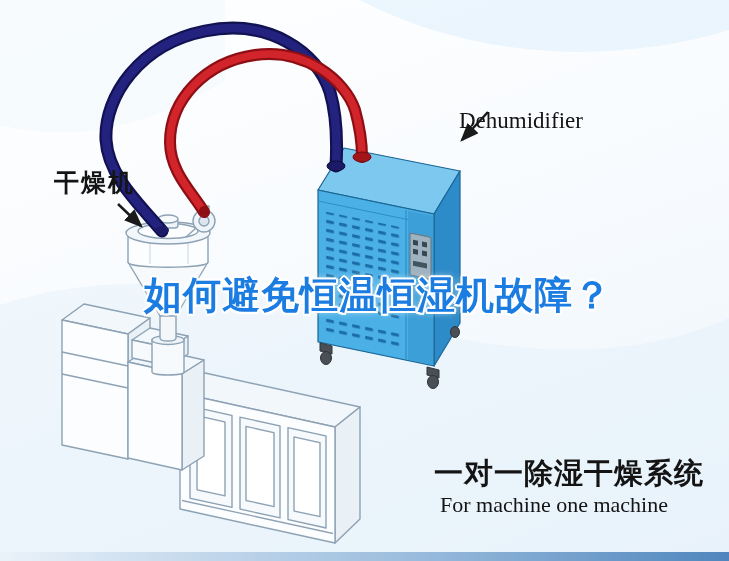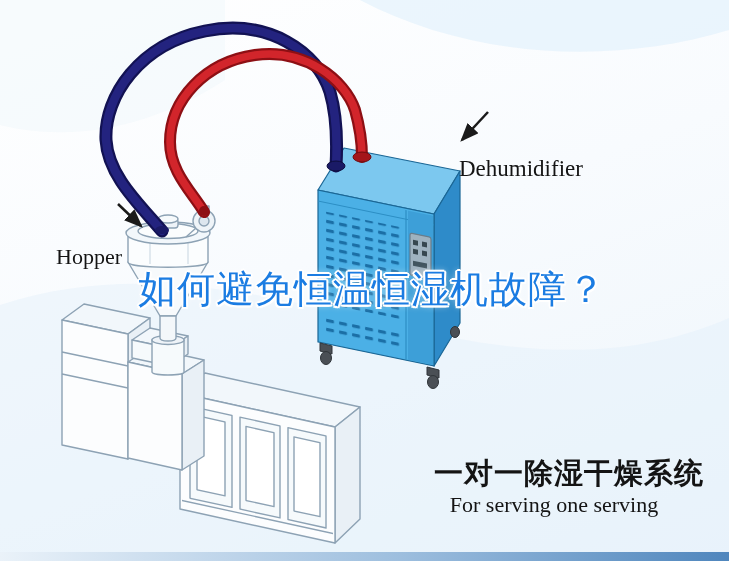--- a/index.html
+++ b/index.html
@@ -4,28 +4,28 @@
 <style>
   html,body{margin:0;padding:0;background:#dfe8ef;}
   .stage{
     position:relative;width:729px;height:561px;overflow:hidden;
     background:linear-gradient(160deg,#ffffff 0%,#f8fbfe 45%,#edf5fb 100%);
     font-family:"Liberation Sans",sans-serif;
   }
   .stage svg{position:absolute;left:0;top:0;z-index:1;}
   .txt{position:absolute;z-index:3;color:#141414;white-space:nowrap;}
   .label-zh{font-weight:bold;}
-  .label-en{font-family:"Liberation Serif",serif;margin-top:48px;}
+  .label-en{font-family:"Liberation Serif",serif;}
   .dryer-zh{left:54px;top:166px;font-size:25px;letter-spacing:2px;}
   .dryer-en{left:56px;top:196px;font-size:22px;}
   .dehum-zh{left:477px;top:76px;font-size:27px;letter-spacing:2px;}
   .dehum-en{left:459px;top:108px;font-size:23px;}
   .title{
     position:absolute;z-index:4;left:364px;top:256px;transform:translateX(-50%);
-    margin:8px;font-size:38px;font-weight:normal;letter-spacing:1px;white-space:nowrap;
+    margin:14px;font-size:38px;font-weight:bold;letter-spacing:1px;white-space:nowrap;
     color:#1b7ce2;
     text-shadow:-2px 0 0 #fff,2px 0 0 #fff,0 -2px 0 #fff,0 2px 0 #fff,
       -1.5px -1.5px 0 #fff,1.5px -1.5px 0 #fff,-1.5px 1.5px 0 #fff,1.5px 1.5px 0 #fff,
       0 0 7px rgba(255,255,255,.95);
   }
   .caption-zh{left:404px;top:454px;width:300px;text-align:right;font-size:29px;font-weight:bold;letter-spacing:1px;}
   .caption-en{left:404px;top:492px;width:300px;text-align:center;font-size:22px;font-family:"Liberation Serif",serif;}
 </style>
 </head>
 <body>
@@ -141,20 +141,20 @@
       <ellipse cx="162" cy="230" rx="7" ry="4" fill="#1a1a66"></ellipse>
       <circle cx="204" cy="211" r="5" fill="#8d0f14"></circle>
     </g>
 
     <g stroke="#1a1a1a" stroke-width="2.5" fill="none">
       <line x1="118" y1="204" x2="141" y2="226" marker-end="url(#arrowhead)"></line>
       <line x1="488" y1="112" x2="462" y2="140" marker-end="url(#arrowhead)"></line>
     </g>
   </svg>
 
-  <div class="txt label-en dryer-en">Hopper</div>
+  <div class="txt label-zh dryer-zh">干燥机</div>
   <div class="txt label-en dehum-en">Dehumidifier</div>
 
   <h1 class="title">如何避免恒温恒湿机故障？</h1>
 
   <div class="txt caption-zh">一对一除湿干燥系统</div>
-  <div class="txt caption-en">For serving one serving</div>
+  <div class="txt caption-en">For machine one machine</div>
 </div>
 
 </body></html>

